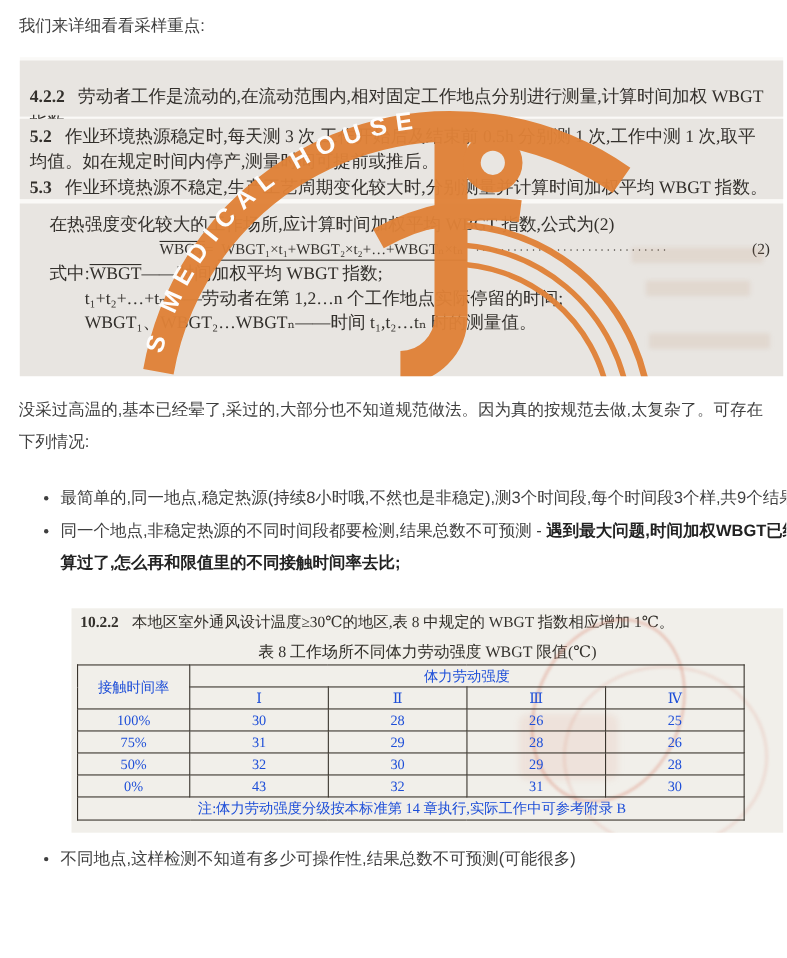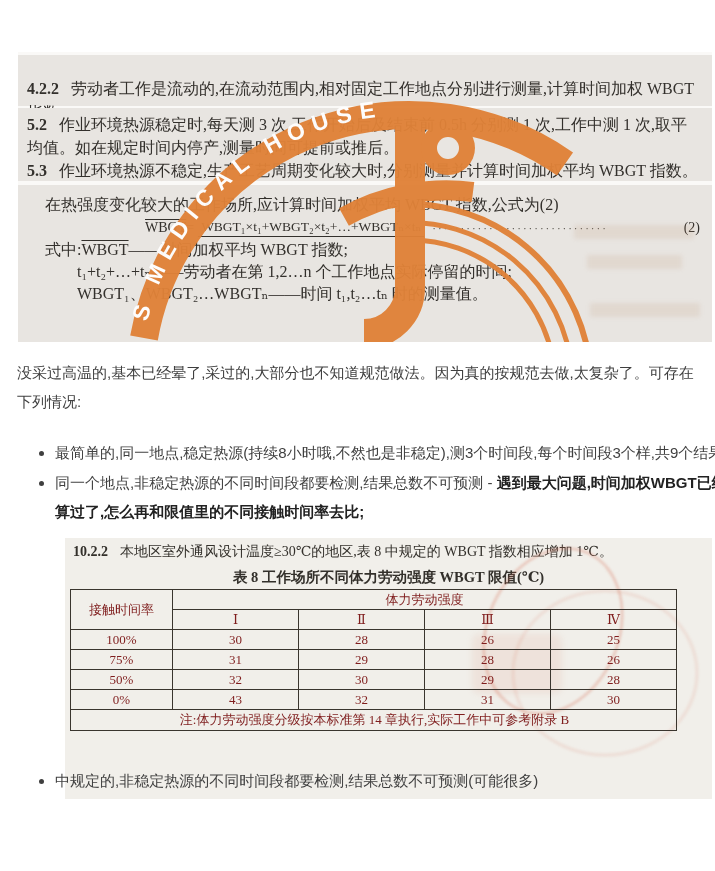--- a/index.html
+++ b/index.html
@@ -29,39 +29,40 @@
   .frac{display:inline-flex;flex-direction:column;text-align:center;margin:0 4px;font-size:13.5px;}
   .frac .fnum{border-bottom:1px solid #33302c;padding:0 3px 1px 3px;}
   .frac .fden{padding-top:1px;}
   .ol{text-decoration:overline;}
   .fdots{flex:1;overflow:hidden;white-space:nowrap;letter-spacing:2px;font-size:11px;color:#4a463f;margin:0 4px;}
   .where{margin-left:18px !important;}
   .windent{margin-left:50px !important;}
   .stampsvg{position:absolute;top:0;left:0;width:694px;height:290px;pointer-events:none;opacity:.96;}
   .ghostline{position:absolute;background:rgba(190,150,120,.16);filter:blur(2px);border-radius:2px;}
   
-  .scan2{position:absolute;top:538px;left:65px;width:647px;height:261px;background:#f1efea;
+  .scan2{position:absolute;top:553px;left:65px;width:647px;height:204px;background:#f1efea;
         font-family:"Liberation Serif","DejaVu Serif",serif;color:#33302b;overflow:hidden;}
   .clause{margin:4px 0 0 8px;font-size:14px;line-height:19px;}
-  .ttitle{margin:7px 0 0 0;text-align:center;font-weight:bold;font-size:14.5px;}
+  .ttitle{margin:7px 0 0 0;text-align:center;font-weight:normal;font-size:14.5px;}
   .wtable{position:absolute;left:5px;top:51px;width:607px;border-collapse:collapse;
-        font-size:13px;text-align:center;color:#7f1d1d;}
+        font-size:13px;text-align:center;color:#1d4ed8;}
   .wtable td{border:1.5px solid #3a352e;padding:0 4px;height:19px;}
   .wtable .corner{width:93px;}
   .wtable .notecell{text-align:center;padding-left:6px;height:20px;}
   .ghost{position:absolute;border-radius:50%;pointer-events:none;}
   .ghost1{right:92px;top:6px;width:128px;height:168px;border:3px solid rgba(213,108,84,.28);transform:rotate(24deg);filter:blur(1px);}
   .ghost2{right:14px;top:52px;width:182px;height:162px;border:2px solid rgba(213,108,84,.20);filter:blur(1.5px);}
   .ghost3{right:150px;top:96px;width:90px;height:60px;background:rgba(213,120,90,.10);filter:blur(3px);border-radius:8px;}
 </style>
 </head>
 <body>
 
 <div class="page">
 
+  <p class="para intro">我们来详细看看采样重点:</p>
 
   <div class="scan1">
 
     <div class="block b1">
       <span class="cnum">4.2.2</span><span>劳动者工作是流动的,在流动范围内,相对固定工作地点分别进行测量,计算时间加权 WBGT 指数。</span>
     </div>
 
     <div class="block b2">
       <p><span class="cnum">5.2</span><span>作业环境热源稳定时,每天测 3 次,工作开始后及结束前 0.5h 分别测 1 次,工作中测 1 次,取平均值。如在规定时间内停产,测量时间可提前或推后。</span></p>
       <p><span class="cnum">5.3</span><span>作业环境热源不稳定,生产工艺周期变化较大时,分别测量并计算时间加权平均 WBGT 指数。</span></p>
@@ -159,17 +160,17 @@
           <td>30</td>
         </tr>
         <tr>
           <td class="notecell" colspan="5">注:体力劳动强度分级按本标准第 14 章执行,实际工作中可参考附录 B</td>
         </tr>
       </tbody>
     </table>
   </div>
 
   <ul class="blist blist2">
-    <li><span>中规定的,非稳定热源的不同时间段都要检测,结果总数不可预测(可能很多)</span></li>
+    <li><span>不同地点,这样检测不知道有多少可操作性,结果总数不可预测(可能很多)</span></li>
   </ul>
 
 
 </div>
 
 </body></html>

